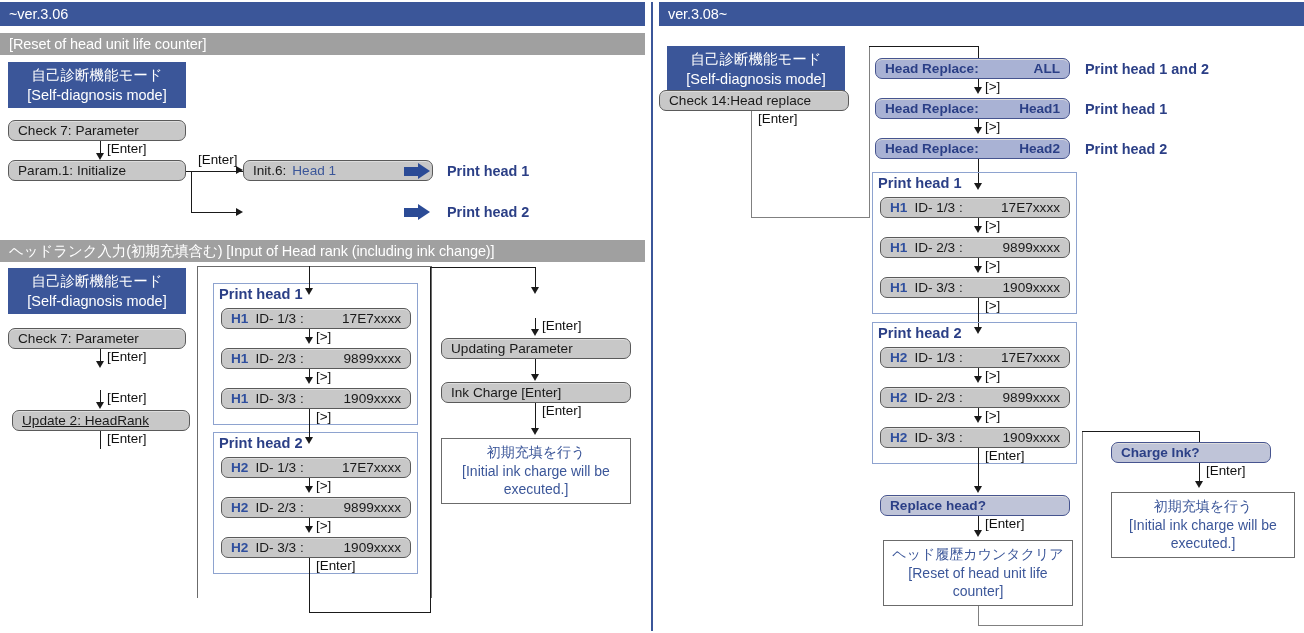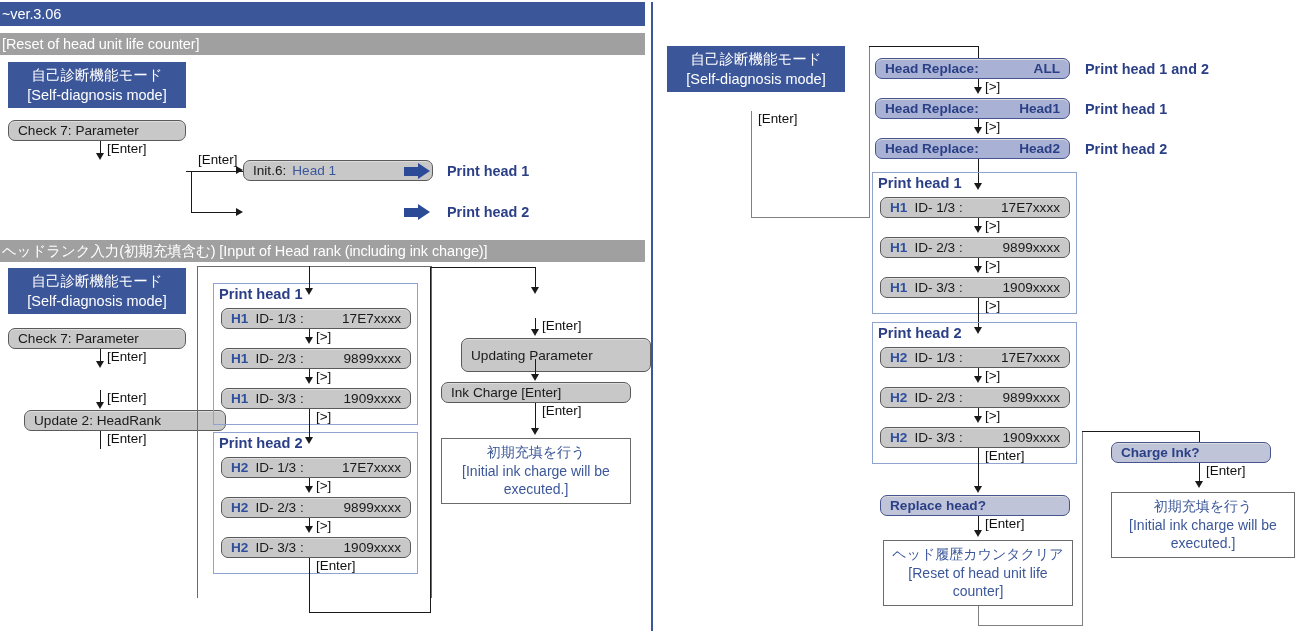--- a/index.html
+++ b/index.html
@@ -14,21 +14,21 @@
     overflow: hidden;
     background: #fff;
   }
 
   
   .bar {
     position: absolute;
     display: flex; align-items: center;
     color: #ffffff;
     font-size: 14.5px;
-    padding-left: 2px;
+    padding-left: 9px;
     white-space: nowrap;
     letter-spacing: -0.1px;
   }
   .bar-blue { background: #3b5699; }
   .bar-gray { background: #a0a0a0; }
 
   
   .modebox {
     position: absolute;
     background: #3b5699;
@@ -172,20 +172,21 @@
     <span>自己診断機能モード</span>
     <span>[Self-diagnosis mode]</span>
   </div>
 
   <div class="lcd" style="left:8px; top:120px; width:178px; height:21px;">Check  7:   Parameter</div>
 
   <div class="ln-v" style="left:100px; top:141px; height:15px;"></div>
   <div class="arw-d" style="left:95.5px; top:153px;"></div>
   <div class="lbl" style="left:107px; top:141px;">[Enter]</div>
 
+  <div class="lcd" style="left:8px; top:160px; width:178px; height:21px;">Param.1:   Initialize</div>
 
   <div class="ln-h" style="left:186px; top:170.5px; width:57px;"></div>
   <div class="ln-v" style="left:191px; top:170.5px; height:42px;"></div>
   <div class="ln-h" style="left:191px; top:212px; width:47px;"></div>
   <div class="arw-r" style="left:236px; top:166px;"></div>
   <div class="arw-r" style="left:236px; top:207.5px;"></div>
   <div class="lbl" style="left:198px; top:152px;">[Enter]</div>
 
   <div class="lcd" style="left:243px; top:160px; width:190px; height:21px;">
     <span>Init.6:</span>
@@ -212,21 +213,21 @@
 
   <div class="lcd" style="left:8px; top:328px; width:178px; height:21px;">Check  7:   Parameter</div>
   <div class="ln-v" style="left:100px; top:349px; height:15px;"></div>
   <div class="arw-d" style="left:95.5px; top:361px;"></div>
   <div class="lbl" style="left:107px; top:349px;">[Enter]</div>
 
   <div class="ln-v" style="left:100px; top:390px; height:15px;"></div>
   <div class="arw-d" style="left:95.5px; top:402px;"></div>
   <div class="lbl" style="left:107px; top:390px;">[Enter]</div>
 
-  <div class="lcd" style="left:24px; top:410px; width:202px; height:21px;">Update 2:  HeadRank</div>
+  <div class="lcd" style="left:12px; top:410px; width:178px; height:21px;text-decoration:underline;">Update 2:  HeadRank</div>
   <div class="ln-v" style="left:100px; top:431px; height:18px;"></div>
   <div class="lbl" style="left:107px; top:431px;">[Enter]</div>
 
   <div class="frame-gray" style="left:8px; top:268px; width:0; height:0; border:0;"></div>
   <div class="frame-gray" style="left:197px; top:266px; width:235px; height:162px; border-left:1.4px solid #6b6b6b; border-top:1.4px solid #6b6b6b; border-right:1.4px solid #6b6b6b; border-bottom:none;"></div>
   <div class="frame-gray" style="left:197px; top:428px; width:235px; height:170px; border-left:1.4px solid #6b6b6b; border-right:1.4px solid #6b6b6b; border-top:none; border-bottom:none;"></div>
 
   <div class="frame-blue" style="left:213px; top:283px; width:205px; height:142px;"></div>
   <div class="grp-title" style="left:219px; top:286px;">Print head 1</div>
 
@@ -293,41 +294,43 @@
   <div class="ln-v" style="left:430px; top:267px; height:346px;"></div>
   <div class="ln-h" style="left:430px; top:267px; width:105px;"></div>
 
   <div class="ln-v" style="left:535px; top:267px; height:24px;"></div>
   <div class="arw-d" style="left:530.5px; top:287px;"></div>
 
   <div class="ln-v" style="left:535px; top:318px; height:14px;"></div>
   <div class="arw-d" style="left:530.5px; top:329px;"></div>
   <div class="lbl" style="left:542px; top:318px;">[Enter]</div>
 
-  <div class="lcd" style="left:461px; top:338px; width:190px; height:34px;text-align:center;">Updating Parameter</div>
+  <div class="lcd" style="left:441px; top:338px; width:190px; height:21px;text-align:center;">Updating Parameter</div>
   <div class="ln-v" style="left:535px; top:359px; height:18px;"></div>
   <div class="arw-d" style="left:530.5px; top:374px;"></div>
 
   <div class="lcd" style="left:441px; top:382px; width:190px; height:21px;">Ink Charge   [Enter]</div>
   <div class="ln-v" style="left:535px; top:403px; height:28px;"></div>
   <div class="arw-d" style="left:530.5px; top:428px;"></div>
   <div class="lbl" style="left:542px; top:403px;">[Enter]</div>
 
   <div class="note" style="left:441px; top:438px; width:190px; height:66px;">
     <span>初期充填を行う</span>
     <span>[Initial ink charge will be</span>
     <span>executed.]</span>
   </div>
 
+  <div class="bar bar-blue" style="left:659px; top:2px; width:645px; height:24px;">ver.3.08~</div>
 
   <div class="modebox" style="left:667px; top:46px; width:178px; height:46px;">
     <span>自己診断機能モード</span>
     <span>[Self-diagnosis mode]</span>
   </div>
 
+  <div class="lcd" style="left:659px; top:90px; width:190px; height:21px;">Check  14:Head replace</div>
   <div class="lbl" style="left:758px; top:111px;">[Enter]</div>
 
   <div class="ln-v-g" style="left:751px; top:111px; height:107px;"></div>
   <div class="ln-h-g" style="left:751px; top:217px; width:119px;"></div>
   <div class="ln-v-g" style="left:869px; top:46px; height:172px;"></div>
   <div class="ln-h" style="left:869px; top:46px; width:110px;"></div>
   <div class="ln-v" style="left:978px; top:46px; height:18px;"></div>
   <div class="arw-d" style="left:973.5px; top:61px;"></div>
 
   <div class="lcd blue" style="left:875px; top:58px; width:195px; height:21px;">

